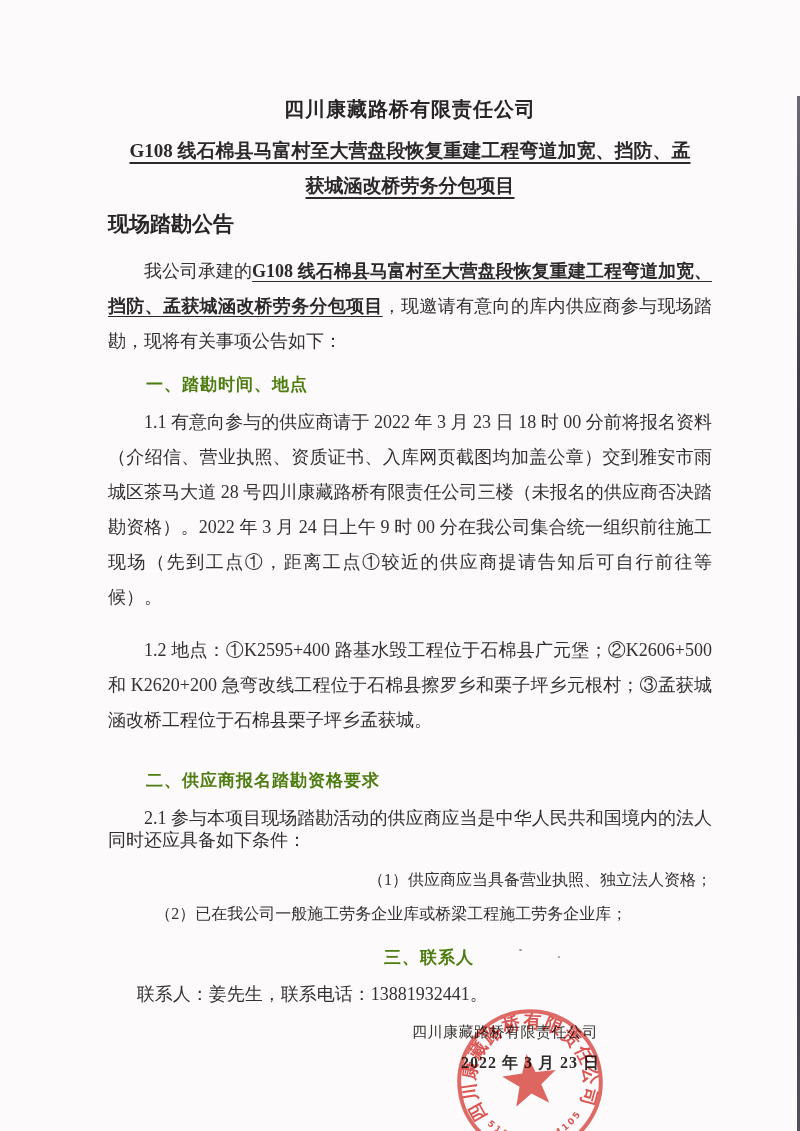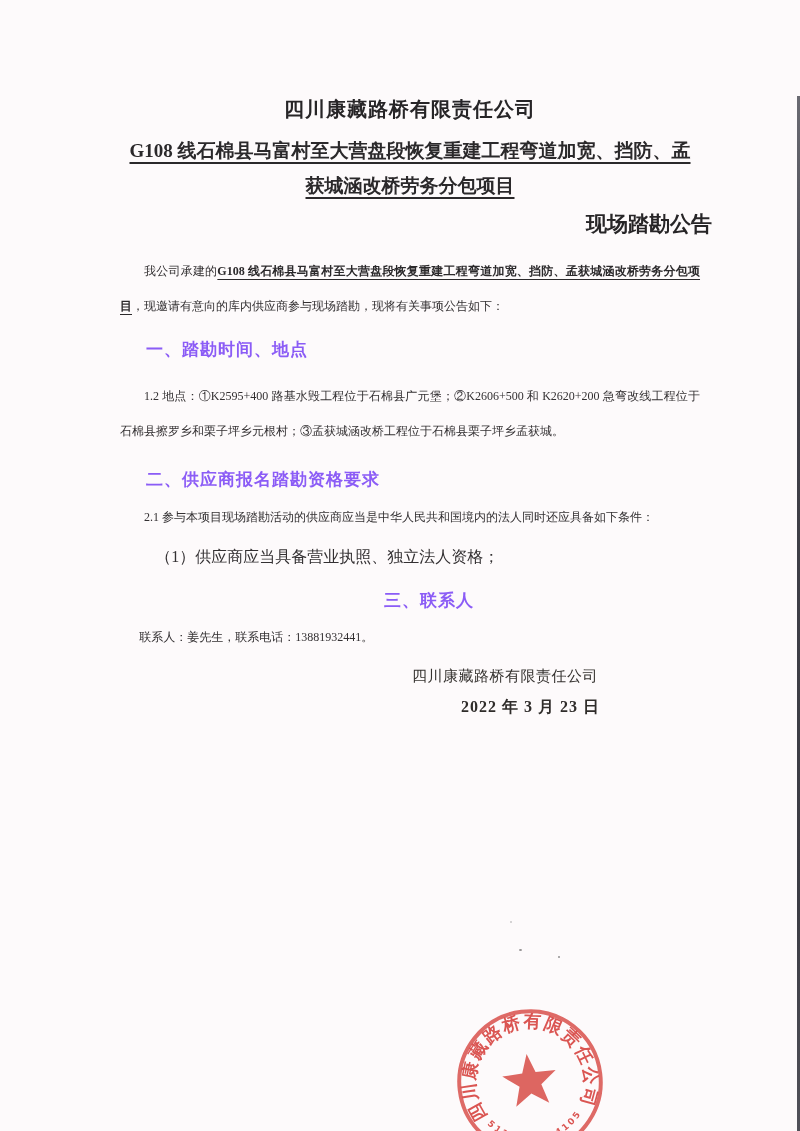--- a/index.html
+++ b/index.html
@@ -21,46 +21,46 @@
     font-family:"DejaVu Sans","Liberation Sans",sans-serif;
     font-weight:700;font-size:20px;letter-spacing:1px;color:#272527;
   }
   .t2{
     margin:10px auto 0;max-width:566px;text-align:center;
     font-size:19px;font-weight:700;line-height:35px;color:#2b292b;
     text-decoration:underline;text-underline-offset:5px;text-decoration-thickness:1.5px;
     word-break:break-all;
   }
   .t3{
-    margin:7px 0 0;text-align:right;
+    margin:7px 0 0;text-align:left;
     font-family:"DejaVu Sans","Liberation Sans",sans-serif;
     font-weight:700;font-size:21px;color:#272527;
   }
   
   .par{
-    font-size:12px;line-height:35px;margin:12px;
+    font-size:18px;line-height:35px;margin:0;
     text-align:justify;text-indent:2em;word-break:break-all;color:#333032;
   }
   .intro{margin-top:16px;}
   .proj{font-weight:700;text-decoration:underline;text-underline-offset:4px;text-decoration-thickness:1.2px;color:#2b292b;}
   .sec{
     font-family:"DejaVu Sans","Liberation Sans",sans-serif;
-    font-size:17px;font-weight:700;letter-spacing:1px;color:#8b5cf6;
+    font-size:17px;font-weight:700;letter-spacing:1px;color:#4d7c0f;
     margin:0 0 0 38px;
   }
   .sec1{margin-top:14px;}
   .p11{margin-top:9px;}
   .p12{margin-top:18px;}
-  .sec2{margin-top:19px;}
+  .sec2{margin-top:31px;}
   .p21{margin-top:15px;line-height:22px;}
   .cond{
     font-size:16px;line-height:34px;margin:0 0 0 28px;
     text-indent:1.2em;color:#333032;
   }
-  .cond-first{margin-top:12px;}
+  .cond-first{margin-top:12px;text-align:right;}
   .sec3{margin-top:15px;text-align:center;}
   .contact{margin-top:8px;text-indent:1.6em;}
   
   .sig{margin-top:11px;}
   .sig-company{
     text-align:right;padding-right:114px;
     font-size:15px;color:#35322f;letter-spacing:.5px;
   }
   .sig-date{
     margin-top:11px;text-align:right;padding-right:112px;
@@ -95,25 +95,27 @@
 
 <div class="page">
 
   <h1 class="t1">四川康藏路桥有限责任公司</h1>
   <h2 class="t2">G108 线石棉县马富村至大营盘段恢复重建工程弯道加宽、挡防、孟获城涵改桥劳务分包项目</h2>
   <h3 class="t3">现场踏勘公告</h3>
 
   <p class="par intro"><span>我公司承建的</span><span class="proj">G108 线石棉县马富村至大营盘段恢复重建工程弯道加宽、挡防、孟获城涵改桥劳务分包项目</span><span>，现邀请有意向的库内供应商参与现场踏勘，现将有关事项公告如下：</span></p>
 
   <h4 class="sec sec1">一、踏勘时间、地点</h4>
+  <p class="par p11">1.1 有意向参与的供应商请于 2022 年 3 月 23 日 18 时 00 分前将报名资料（介绍信、营业执照、资质证书、入库网页截图均加盖公章）交到雅安市雨城区茶马大道 28 号四川康藏路桥有限责任公司三楼（未报名的供应商否决踏勘资格）。2022 年 3 月 24 日上午 9 时 00 分在我公司集合统一组织前往施工现场（先到工点①，距离工点①较近的供应商提请告知后可自行前往等候）。</p>
   <p class="par p12">1.2 地点：①K2595+400 路基水毁工程位于石棉县广元堡；②K2606+500 和 K2620+200 急弯改线工程位于石棉县擦罗乡和栗子坪乡元根村；③孟获城涵改桥工程位于石棉县栗子坪乡孟获城。</p>
 
   <h4 class="sec sec2">二、供应商报名踏勘资格要求</h4>
   <p class="par p21">2.1 参与本项目现场踏勘活动的供应商应当是中华人民共和国境内的法人同时还应具备如下条件：</p>
   <p class="cond cond-first">（1）供应商应当具备营业执照、独立法人资格；</p>
+  <p class="cond">（2）已在我公司一般施工劳务企业库或桥梁工程施工劳务企业库；</p>
 
   <h4 class="sec sec3">三、联系人</h4>
   <p class="par contact">联系人：姜先生，联系电话：13881932441。</p>
 
   <div class="sig">
     <div class="sig-company">四川康藏路桥有限责任公司</div>
     <div class="sig-date">2022 年 3 月 23 日</div>
   </div>
 
   <svg class="seal" viewBox="0 0 190 190" xmlns="http://www.w3.org/2000/svg">

